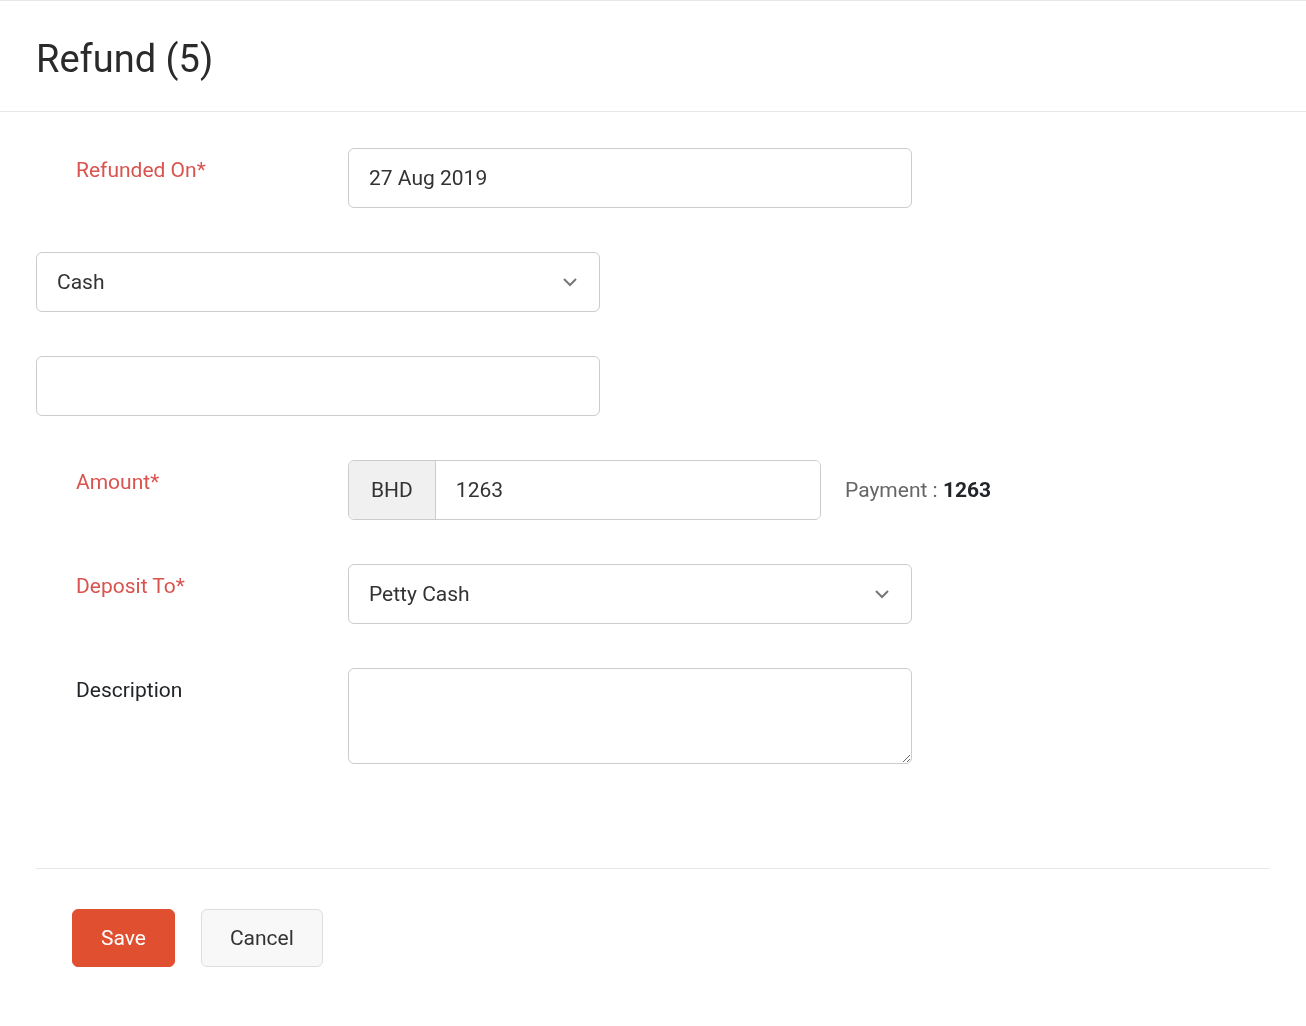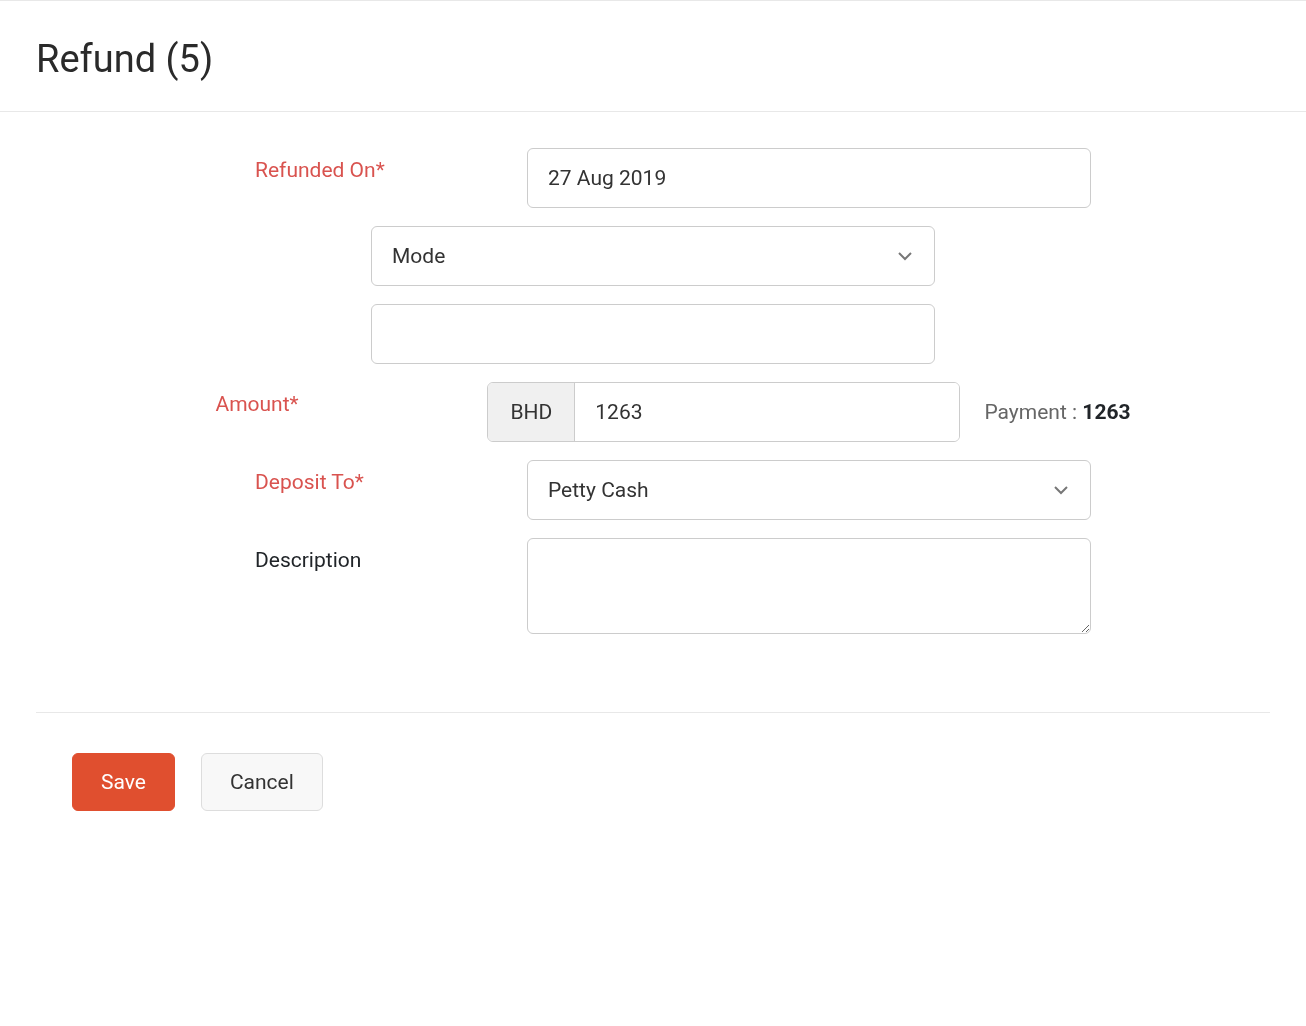--- a/index.html
+++ b/index.html
@@ -25,22 +25,21 @@
       font-size: 38px;
       font-weight: 400;
       color: #2a2a2a;
     }
     .form-area {
       padding: 36px 36px 60px 36px;
     }
     .form-row {
       display: flex;
       align-items: flex-start;
-      margin-bottom: 18px;
-      justify-content: center;
+      margin-bottom: 44px;
     }
     .form-label {
       width: 312px;
       flex-shrink: 0;
       font-size: 21px;
       padding: 10px 40px 0 40px;
       color: #212529;
     }
     .form-label.required {
       color: #d9534f;
@@ -165,21 +164,21 @@
     <div class="form-row">
       <div class="form-label required">Refunded On*</div>
       <div class="form-control-wrap">
         <input type="text" class="form-input" value="27 Aug 2019" style="">
       </div>
     </div>
 
     <div class="form-row">
       <div class="form-control-wrap">
         <div class="form-select-box">
-          <span class="select-value">Mode</span>
+          <span class="select-value">Cash</span>
           <span class="chevron-down">
             <svg viewBox="0 0 16 10">
                 <polyline points="2,2 8,8 14,2"></polyline>
               </svg>
           </span>
         </div>
       </div>
     </div>
 
     <div class="form-row">

